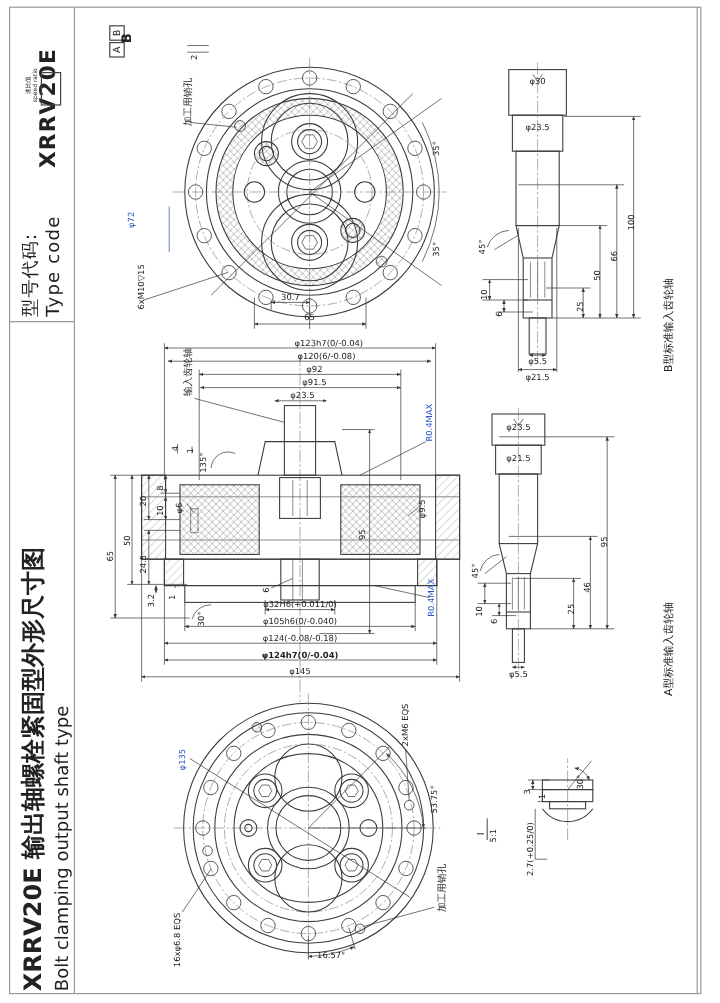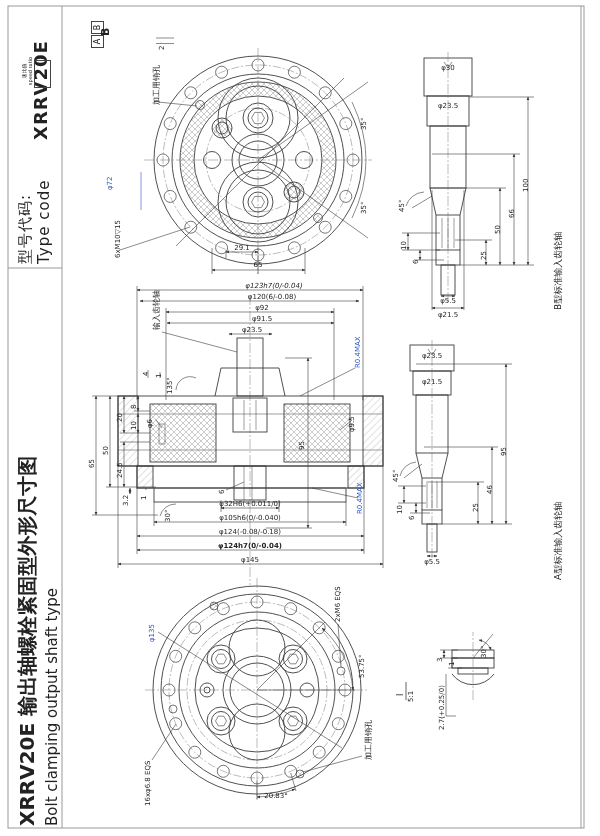--- a/index.html
+++ b/index.html
@@ -406,38 +406,38 @@
   <div class="titleline1"><span>XRRV20E</span>&nbsp;<span>输出轴螺栓紧固型外形尺寸图</span></div>
   <div class="titleline2">Bolt clamping output shaft type</div>
 </div>
 
 <div class="lb v f8" style="left:152px;top:105px;">加工用销孔</div>
 <div class="lb v" style="left:114px;top:258px;">6xM10▽15</div>
 <div class="lb v blue" style="left:106px;top:190px;">φ72</div>
 <div class="lb v" style="left:158px;top:50px;">2</div>
 <div class="lb v" style="left:360px;top:130px;">35°</div>
 <div class="lb v" style="left:360px;top:214px;">35°</div>
-<div class="lb h" style="left:242px;top:244px;">29.1</div>
+<div class="lb h" style="left:242px;top:244px;">30.7</div>
 <div class="lb h" style="left:258px;top:261px;">65</div>
 
 <div class="lb h" style="left:448px;top:64px;">φ30</div>
 <div class="lb h" style="left:448px;top:102px;">φ23.5</div>
 <div class="lb v" style="left:398px;top:212px;">45°</div>
 <div class="lb v" style="left:400px;top:250px;">10</div>
 <div class="lb v" style="left:412px;top:264px;">6</div>
 <div class="lb v" style="left:480px;top:260px;">25</div>
 <div class="lb v" style="left:494px;top:234px;">50</div>
 <div class="lb v" style="left:508px;top:218px;">66</div>
 <div class="lb v" style="left:522px;top:192px;">100</div>
 <div class="lb h" style="left:448px;top:297px;">φ5.5</div>
 <div class="lb h" style="left:448px;top:311px;">φ21.5</div>
 <div class="lb v f9" style="left:554px;top:310px;">B型标准输入齿轮轴</div>
 
 <div class="lb v f8" style="left:152px;top:330px;">输入齿轮轴</div>
-<div class="lb h" style="left:274px;top:282px;font-style:italic;">φ123h7(0/-0.04)</div>
+<div class="lb h" style="left:274px;top:282px;">φ123h7(0/-0.04)</div>
 <div class="lb h" style="left:272px;top:293px;">φ120(6/-0.08)</div>
 <div class="lb h" style="left:262px;top:304px;">φ92</div>
 <div class="lb h" style="left:262px;top:315px;">φ91.5</div>
 <div class="lb h" style="left:252px;top:326px;">φ23.5</div>
 <div class="lb v" style="left:142px;top:376px;">4</div>
 <div class="lb v" style="left:155px;top:378px;">1</div>
 <div class="lb v" style="left:166px;top:394px;">135°</div>
 <div class="lb v" style="left:130px;top:409px;">8</div>
 <div class="lb v" style="left:116px;top:422px;">20</div>
 <div class="lb v" style="left:102px;top:455px;">50</div>
@@ -468,21 +468,21 @@
 <div class="lb v" style="left:486px;top:494px;">46</div>
 <div class="lb v" style="left:500px;top:456px;">95</div>
 <div class="lb h" style="left:432px;top:558px;">φ5.5</div>
 <div class="lb v f9" style="left:554px;top:580px;">A型标准输入齿轮轴</div>
 
 <div class="lb v blue" style="left:148px;top:642px;">φ135</div>
 <div class="lb v" style="left:334px;top:622px;">2xM6 EQS</div>
 <div class="lb v" style="left:358px;top:678px;">53.75°</div>
 <div class="lb v" style="left:144px;top:806px;">16xφ6.8 EQS</div>
 <div class="lb v f8" style="left:364px;top:760px;">加工用销孔</div>
-<div class="lb h" style="left:276px;top:792px;">20.83°</div>
+<div class="lb h" style="left:276px;top:792px;">16.57°</div>
 
 <div class="lb v" style="left:480px;top:658px;">30°</div>
 <div class="lb v" style="left:436px;top:662px;">3</div>
 <div class="lb v" style="left:448px;top:666px;">1</div>
 <div class="lb v" style="left:438px;top:730px;">2.7(+0.25/0)</div>
 <div class="lb v f8" style="left:396px;top:696px;">I</div>
 <div class="lb v" style="left:407px;top:702px;">5:1</div>
 
 </div>
 

